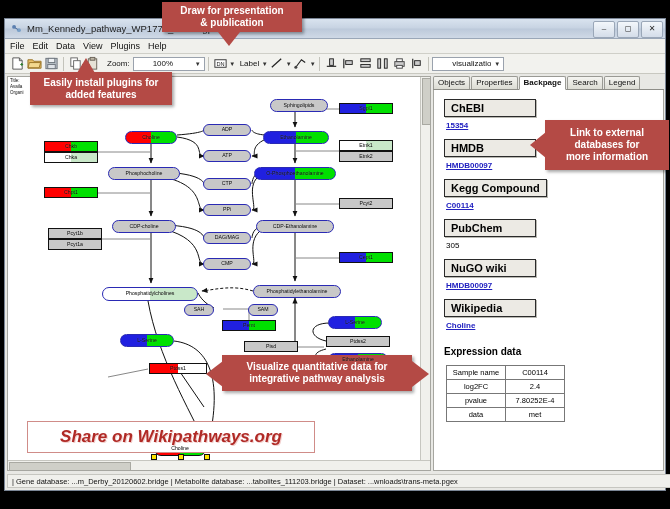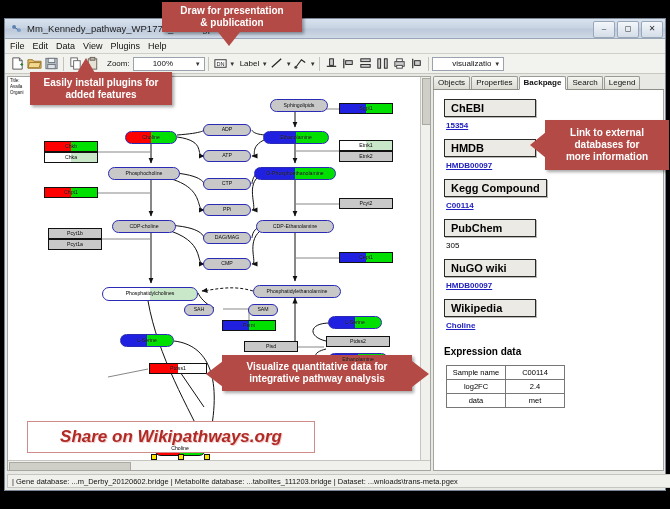--- a/index.html
+++ b/index.html
@@ -455,20 +455,24 @@
             <tbody>
                 <tr>
               <td>Sample name</td>
               <td>C00114</td>
             </tr>
             <tr>
               <td>log2FC</td>
               <td>2.4</td>
             </tr>
             <tr>
+              <td>pvalue</td>
+              <td>7.80252E-4</td>
+            </tr>
+            <tr>
               <td>data</td>
               <td>met</td>
             </tr>
           </tbody>
             </table>
         </div>
       </div>
     </div>
 
     <div id="statusbar">

